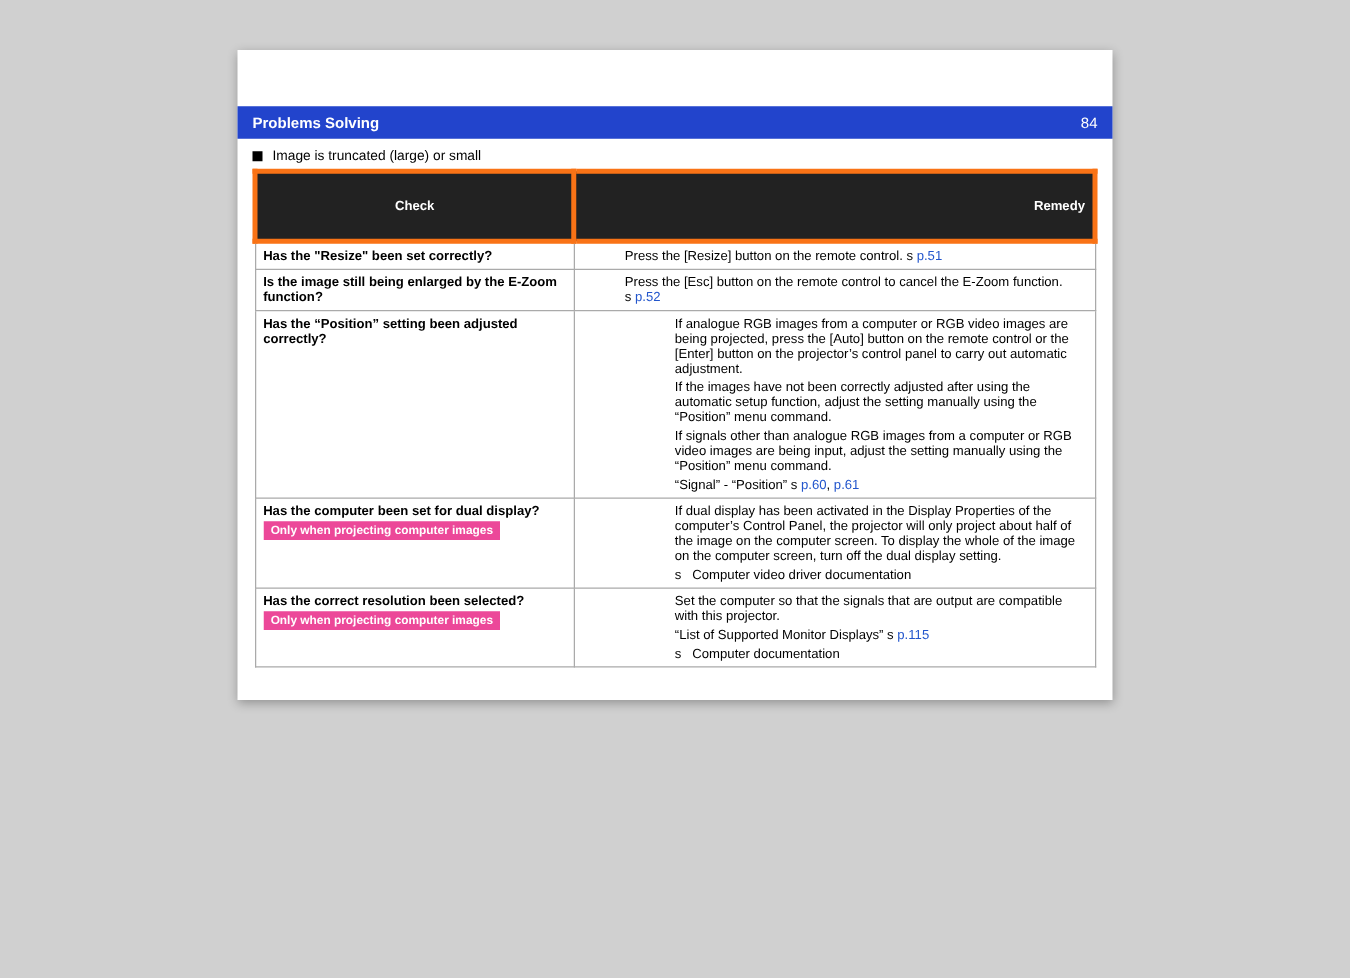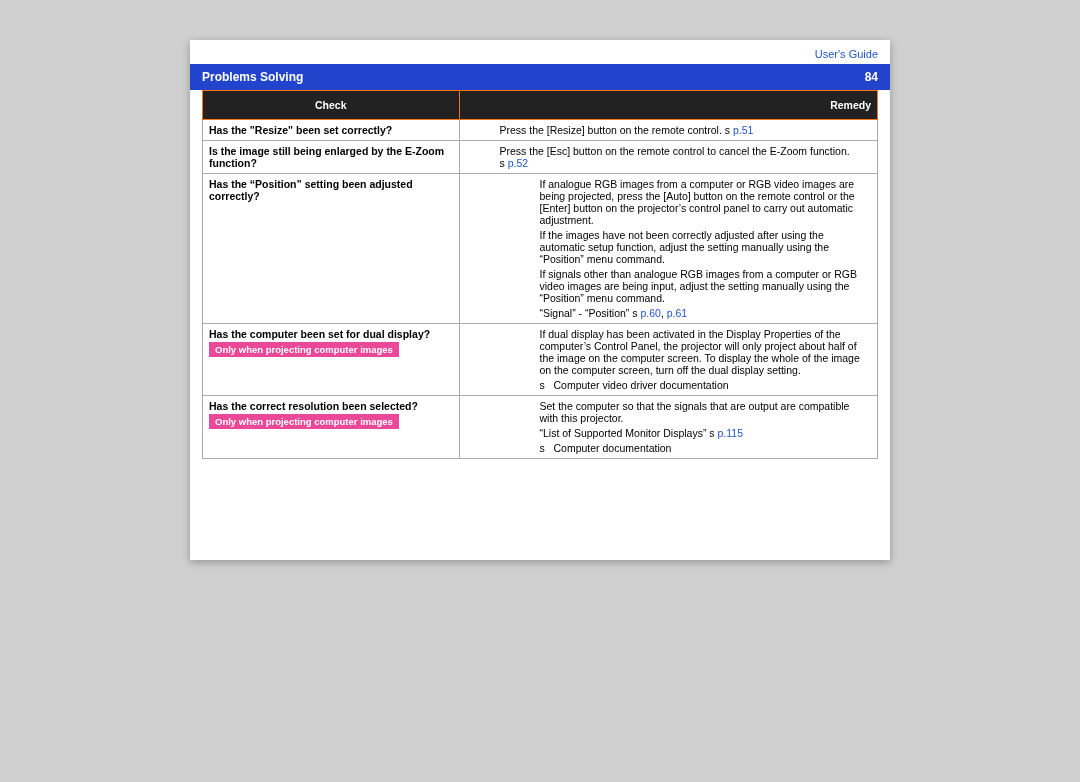--- a/index.html
+++ b/index.html
@@ -31,24 +31,25 @@
     }
     .header-bar {
       background: #2244cc;
       color: #ffffff;
       font-weight: bold;
       font-size: 12px;
       padding: 6px 12px;
       display: flex;
       justify-content: space-between;
       align-items: center;
+      margin-top: 45px;
     }
     .header-page-num {
       color: #ffffff;
-      font-weight: bold;
+      font-weight: normal;
       font-size: 12px;
     }
     .section-title {
       font-size: 11px;
       padding: 8px 12px 4px 12px;
       display: flex;
       align-items: center;
       gap: 4px;
     }
     .section-title-square {
@@ -66,22 +67,22 @@
       border-collapse: collapse;
       font-size: 10.5px;
     }
     .col-check { width: 38%; }
     .col-remedy { width: 62%; text-align: right; }
     thead tr th {
       background: #222222;
       color: #ffffff;
       font-weight: bold;
       text-align: center;
-      padding: 8px 6px;
-      border: 1px solid #f97316;
+      padding: 20px 6px;
+      border: 4px solid #f97316;
     }
     tbody tr td {
       border: 1px solid #aaa;
       padding: 4px 6px;
       vertical-align: top;
     }
     .check-cell {
       font-weight: bold;
       font-size: 10.5px;
     }
@@ -107,26 +108,27 @@
       margin-left: 40px;
     }
     .remedy-para:last-child {
       margin-bottom: 0;
     }
   </style>
 </head>
 <body>
 
 <div class="page-container">
-  <div class="top-link-area">
-    <a class="users-guide-link" href="#">User's Guide</a>
-  </div>
   <div class="header-bar">
     <span>Problems Solving</span>
     <span class="header-page-num">84</span>
+  </div>
+  <div class="section-title">
+    <span class="section-title-square"></span>
+    <span>Image is truncated (large) or small</span>
   </div>
   <div class="table-container">
     <table>
       <thead>
         <tr>
           <th class="col-check">Check</th>
           <th class="col-remedy">Remedy</th>
         </tr>
       </thead>
       <tbody>

